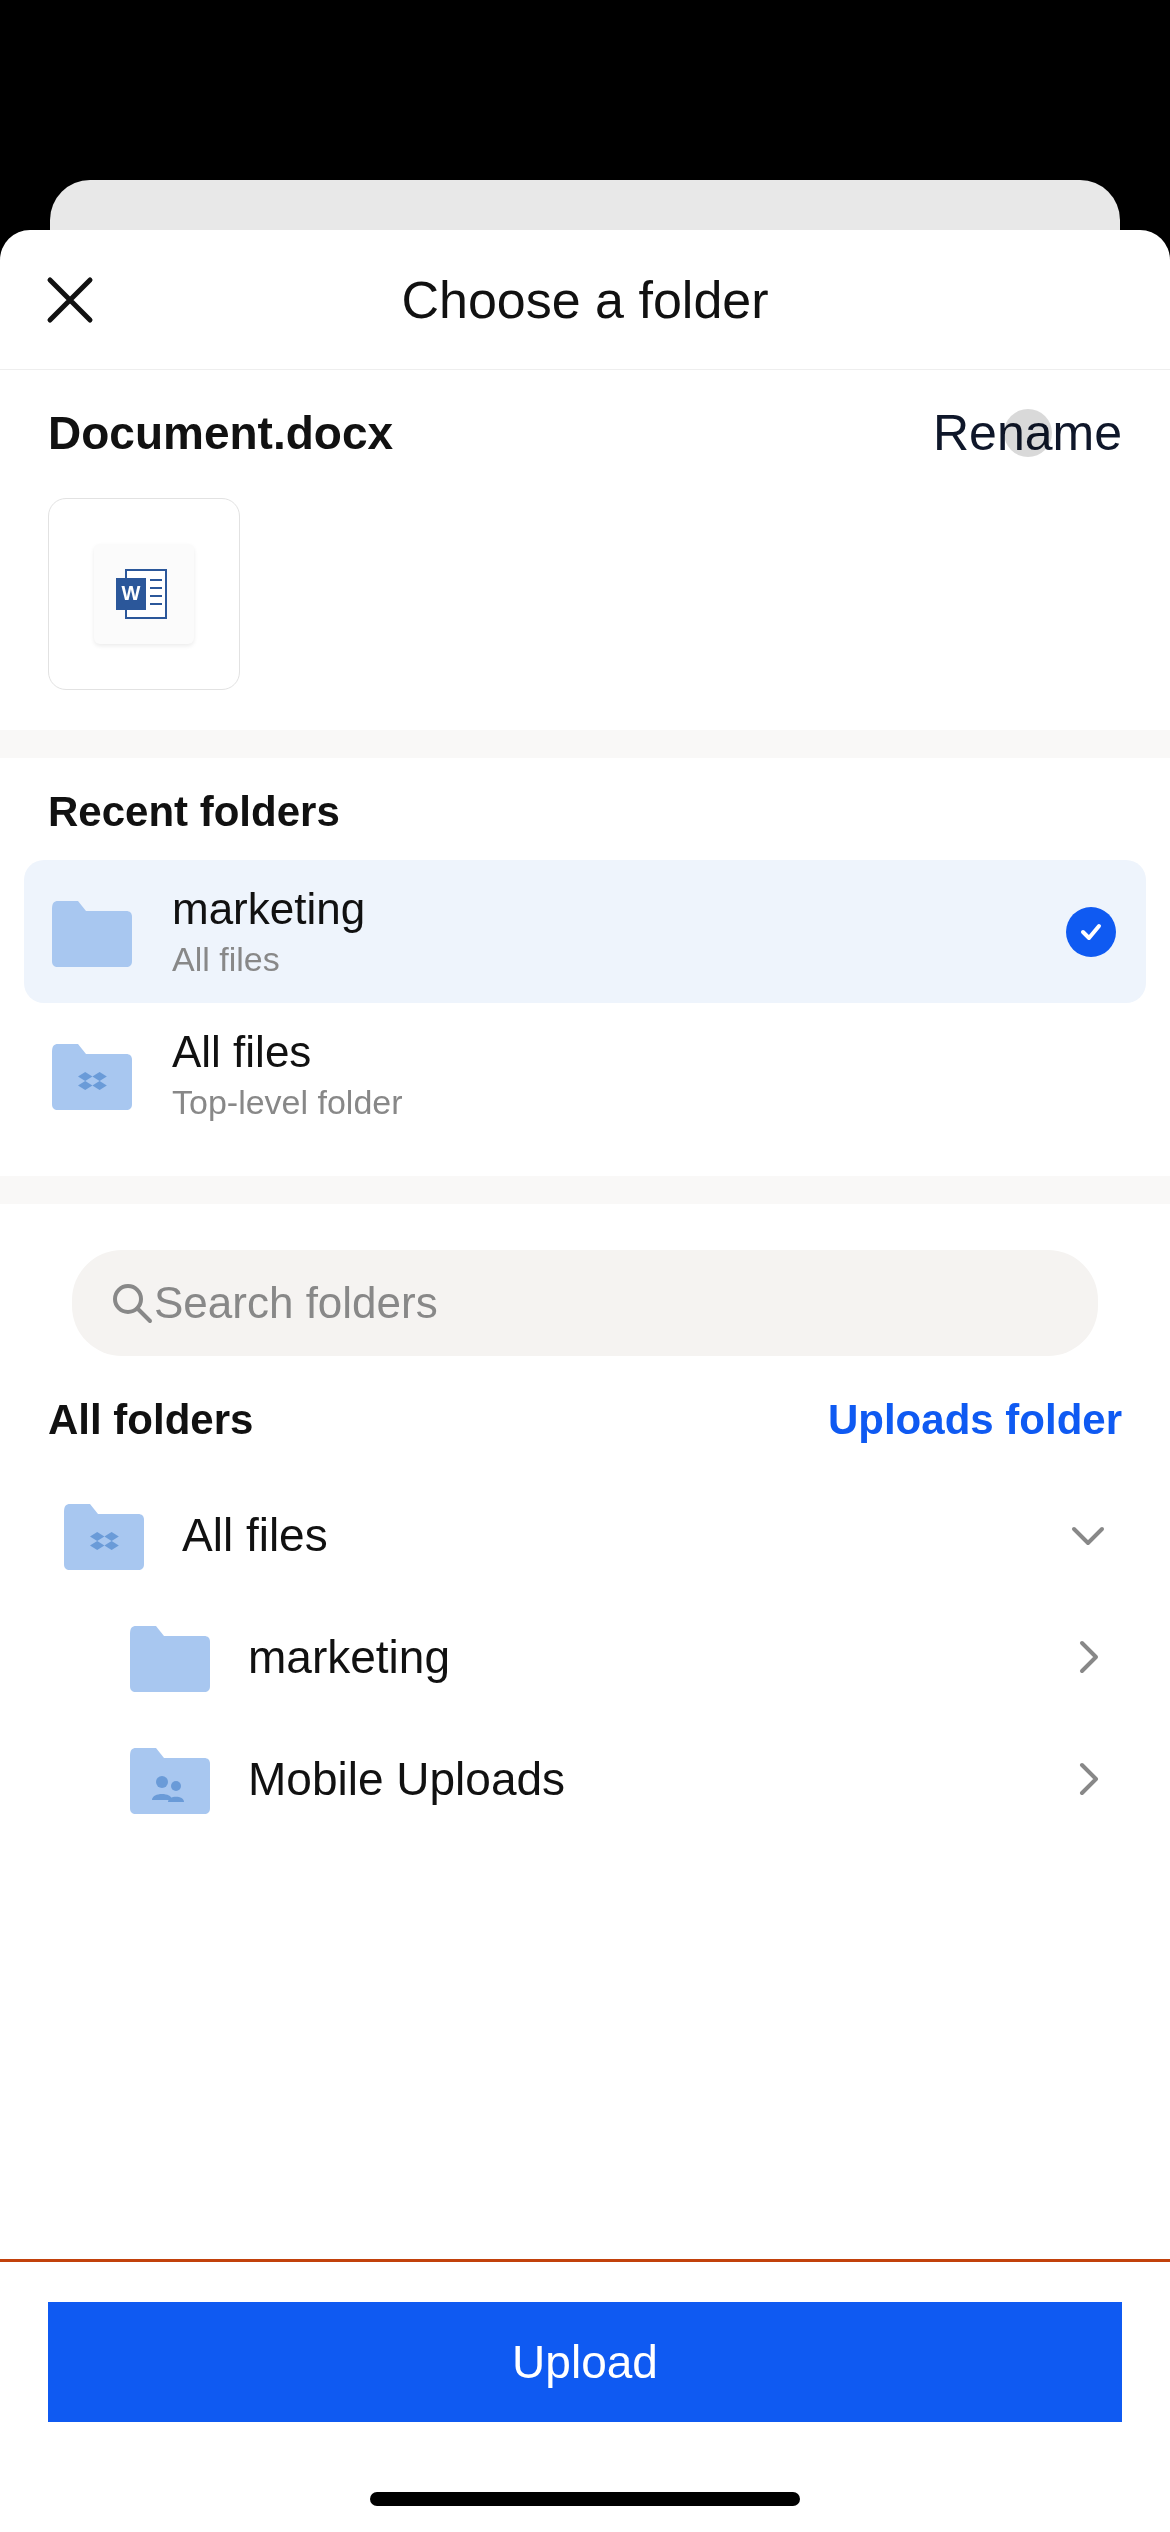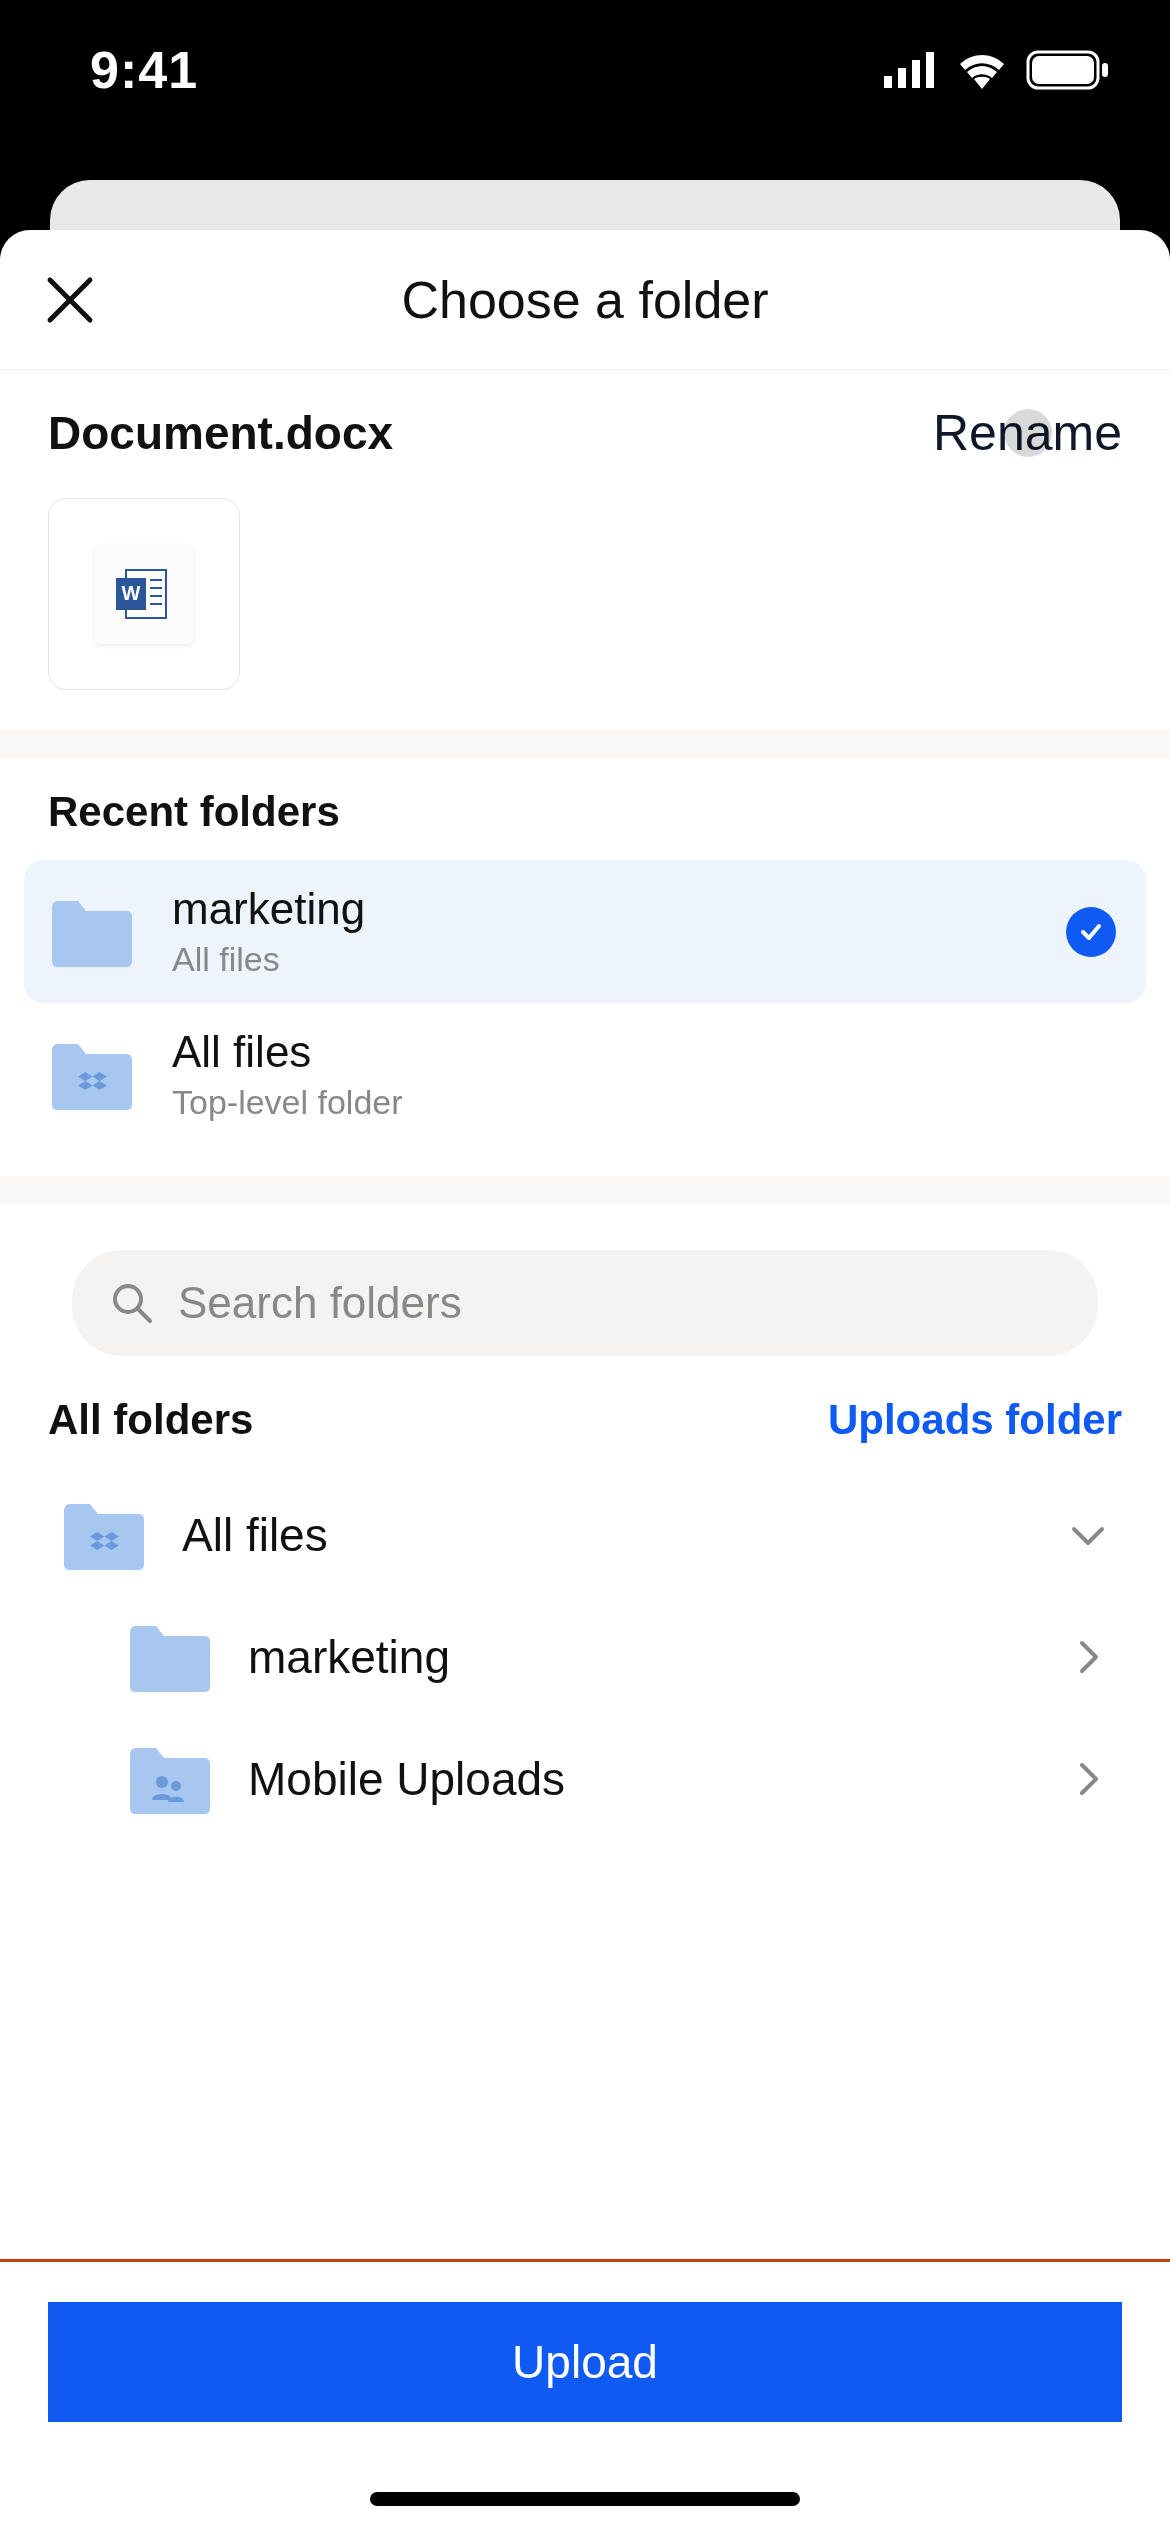--- a/index.html
+++ b/index.html
@@ -23,59 +23,38 @@
   .gap { height: 28px; background: #f9f8f7; }
   .section-label { font-size: 42px; font-weight: 700; color:#111; padding: 30px 48px 24px 48px; }
   .recent-item { display:flex; align-items:center; padding: 24px 48px; gap: 36px; position:relative; }
   .recent-item.selected { background:#eef4fc; border-radius:20px; margin:0 24px; padding:24px 24px; }
   .folder-icon { width: 88px; height: 74px; flex-shrink:0; }
   .recent-text { display:flex; flex-direction:column; gap:6px; }
   .folder-title { font-size:44px; color:#111; }
   .folder-sub { font-size:34px; color:#888; }
   .check-badge { position:absolute; right:30px; top:50%; transform:translateY(-50%); width:50px; height:50px; background:#0f5af2; border-radius:50%; display:flex; align-items:center; justify-content:center; }
   .search-wrap { padding: 46px 72px 30px 72px; }
-  .search-box { background:#f5f3f1; border-radius:50px; height:106px; display:flex; align-items:center; padding:0 38px; gap:24px; }
+  .search-box { background:#f5f3f1; border-radius:50px; height:106px; display:flex; align-items:center; padding:0 38px; }
   .search-ph { font-size:44px; color:#888; }
   .allfolders-row { display:flex; align-items:center; justify-content:space-between; padding: 10px 48px 30px 48px; }
   .allfolders-label { font-size:42px; font-weight:700; color:#111; }
   .create-link { font-size:42px; color:#0f5af2; font-weight:600; }
   .tree-item { display:flex; align-items:center; padding: 24px 60px 24px 60px; gap:34px; position:relative; }
   .tree-item.indent { padding-left: 126px; }
   .tree-title { font-size:46px; color:#111; }
   .chev { position:absolute; right:60px; top:50%; transform:translateY(-50%); }
   .footer { position:absolute; bottom:0; left:0; right:0; border-top:3px solid #c2410c; background:#fff; padding: 40px 48px 110px 48px; }
   .upload-btn { background:#0f5af2; color:#fff; height:120px; display:flex; align-items:center; justify-content:center; font-size:46px; font-weight:500; }
   .home-ind { position:absolute; bottom:26px; left:50%; transform:translateX(-50%); width:430px; height:14px; background:#000; border-radius:10px; }
 </style>
 </head>
 <body>
 
 <div class="phone">
 
-  <div class="status-bar">
-    <div class="status-time">9:41</div>
-    <div class="status-right">
-      <svg width="54" height="36" viewBox="0 0 54 36">
-          <rect x="0" y="24" width="8" height="12" fill="#fff"></rect>
-          <rect x="14" y="16" width="8" height="20" fill="#fff"></rect>
-          <rect x="28" y="8" width="8" height="28" fill="#fff"></rect>
-          <rect x="42" y="0" width="8" height="36" fill="#fff"></rect>
-        </svg>
-      <svg width="52" height="38" viewBox="0 0 52 38">
-          <path d="M26 38 L34 28 C30 25 22 25 18 28 Z" fill="#fff"></path>
-          <path d="M11 21 C20 13 32 13 41 21 L36 27 C30 22 22 22 16 27 Z" fill="#fff"></path>
-          <path d="M4 13 C17 1 35 1 48 13 L43 19 C33 10 19 10 9 19 Z" fill="#fff"></path>
-        </svg>
-      <svg width="84" height="40" viewBox="0 0 84 40">
-          <rect x="2" y="2" width="70" height="36" rx="10" fill="none" stroke="#fff" stroke-width="3"></rect>
-          <rect x="6" y="6" width="62" height="28" rx="7" fill="#fff"></rect>
-          <rect x="76" y="13" width="6" height="14" rx="3" fill="#fff"></rect>
-        </svg>
-    </div>
-  </div>
 
   <div class="backdrop"></div>
 
   <div class="sheet">
 
     <div class="sheet-header">
       <div class="close-btn">
         <svg width="52" height="52" viewBox="0 0 52 52">
             <path d="M6 6 L46 46 M46 6 L6 46" stroke="#111" stroke-width="5" stroke-linecap="round"></path>
           </svg>

